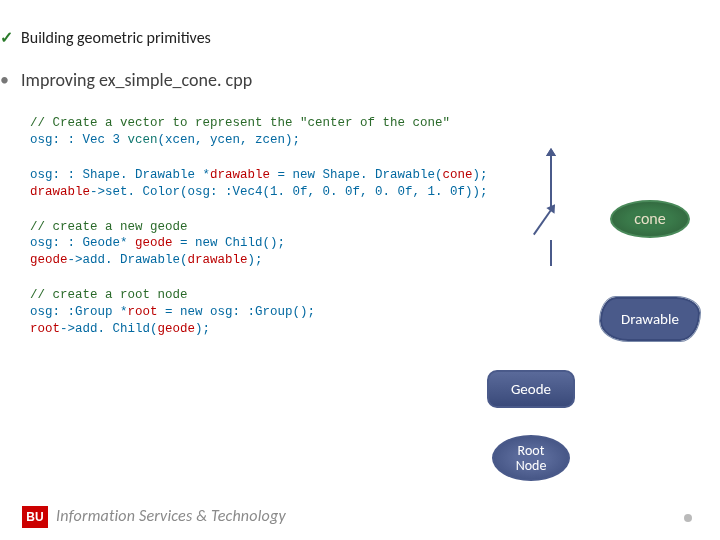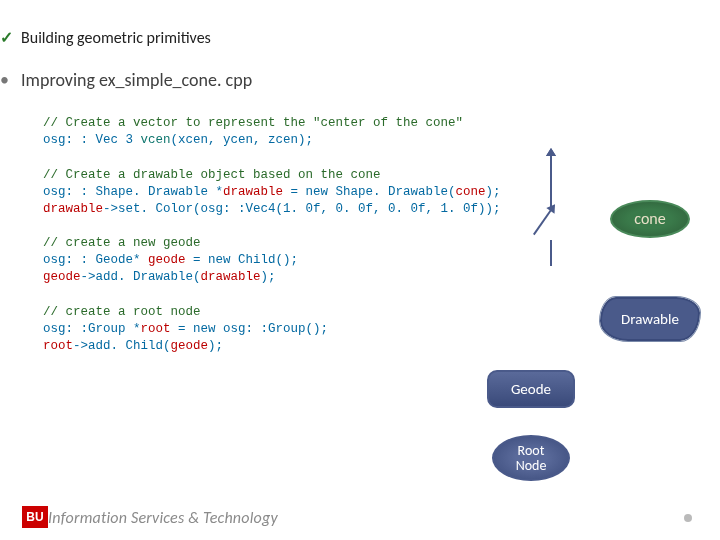--- a/index.html
+++ b/index.html
@@ -32,21 +32,21 @@
     font-size: 18px;
     color: #404040;
     margin-bottom: 24px;
     margin-top: 12px;
   }
   .bullet-line .bul {
     color: #777;
     margin-right: 8px;
   }
   .code-area {
-    padding-left: 43px;
+    padding-left: 30px;
     padding-right: 30px;
     font-family: 'Courier New', monospace;
     font-size: 12.5px;
     line-height: 1.35;
     color: #2a6a2a;
   }
   .code-area .nm { color: #0369a1; }
   .code-area .kw { color: #b00; }
   .code-area .br { color: #0f766e; }
   .code-block { margin-bottom: 18px; }
@@ -121,22 +121,21 @@
   .a1::before { top:-6px; left:-4px; }
   .a2 { right: 55px; top: 188px; height: 30px; width: 2px; background:#4a5a8a; transform: rotate(35deg); transform-origin: top; }
   .a2::before { top:-6px; left:-4px; }
   .a3 { right: 155px; top: 255px; height: 26px; width: 2px; background:#4a5a8a; }
   .a3::before { top:-6px; left:-4px; }
   .footer {
     position: absolute;
     bottom: 12px;
     left: 22px;
     display: flex;
-    align-items: center;
-    gap: 0;
+    gap: 8px;
   }
   .bu-logo {
     width: 26px;
     height: 22px;
     background: #c00;
     color: #fff;
     font-family: Arial, sans-serif;
     font-weight: bold;
     font-size: 12px;
     display: flex;
@@ -175,21 +174,20 @@
 </div>
 
 <div class="code-area">
 
   <div class="code-block">
     <div>// Create a vector to represent the "center of the cone"</div>
     <div><span class="nm">osg: : Vec 3 </span><span class="br">vcen</span><span class="nm">(xcen, ycen, zcen);</span></div>
   </div>
 
   <div class="code-block">
-    <div>// Create a drawable object based on the cone</div>
     <div><span class="nm">osg: : Shape. Drawable *</span><span class="kw">drawable</span><span class="nm"> = new Shape. Drawable(</span><span class="kw">cone</span><span class="nm">);</span></div>
     <div><span class="kw">drawable</span><span class="nm">-&gt;set. Color(osg: :Vec4(1. 0f, 0. 0f, 0. 0f, 1. 0f));</span></div>
   </div>
 
   <div class="code-block">
     <div>// create a new geode</div>
     <div><span class="nm">osg: : Geode* </span><span class="kw">geode</span><span class="nm"> = new Child();</span></div>
     <div><span class="kw">geode</span><span class="nm">-&gt;add. Drawable(</span><span class="kw">drawable</span><span class="nm">);</span></div>
   </div>
 

